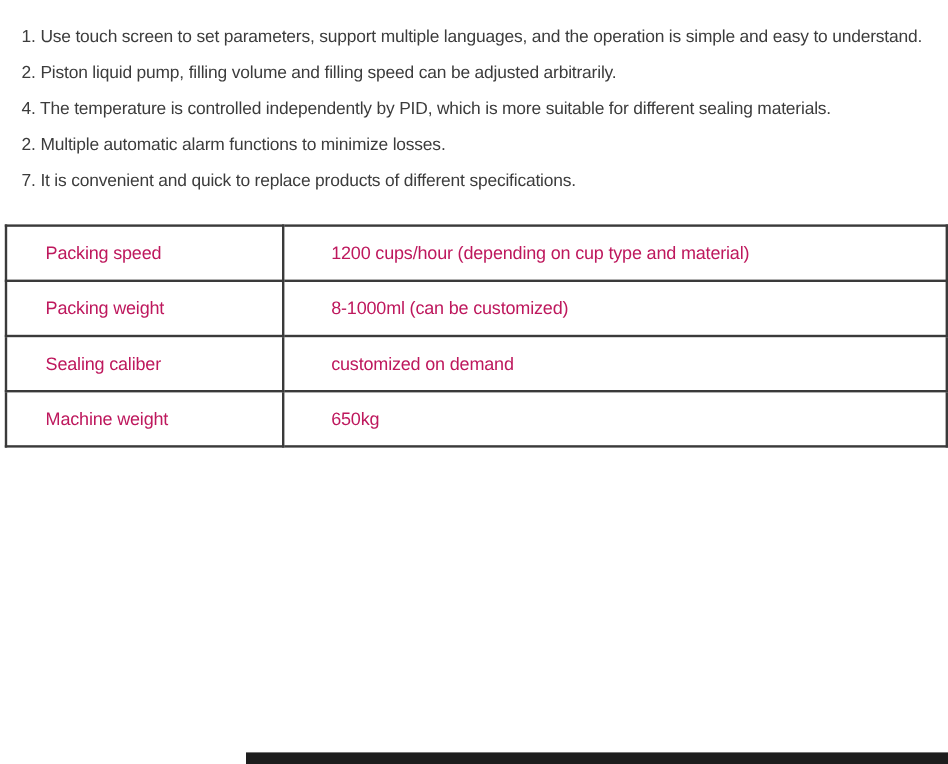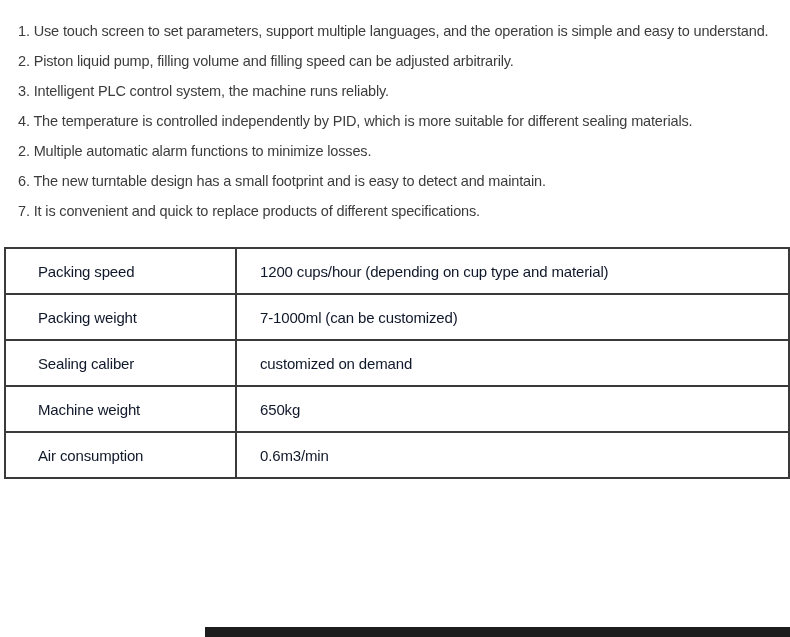--- a/index.html
+++ b/index.html
@@ -30,75 +30,69 @@
     border-collapse: collapse;
     table-layout: fixed;
     margin: 21px 0 0 4px;
     width: 784px;
   }
   table.spec-table td {
     border: 2px solid #3a3a3a;
     height: 42px;
     font-size: 15px;
     letter-spacing: -0.15px;
-    color: #0f172a;
+    color: #be185d;
     vertical-align: middle;
     overflow: hidden;
     white-space: nowrap;
   }
   td.spec-label-cell {
     padding-left: 32px;
   }
   td.spec-value-cell {
-    padding-left: 23px;
+    padding-left: 39px;
   }
   .bottom-banner {
     position: absolute;
     left: 205px;
     right: 0;
     bottom: 0;
     height: 10px;
     background: #1d1d1d;
   }
 </style>
 </head>
 <body>
 
 <div class="features">
   <p>1. Use touch screen to set parameters, support multiple languages, and the operation is simple and easy to understand.</p>
   <p>2. Piston liquid pump, filling volume and filling speed can be adjusted arbitrarily.</p>
-  <p>3. Intelligent PLC control system, the machine runs reliably.</p>
   <p>4. The temperature is controlled independently by PID, which is more suitable for different sealing materials.</p>
   <p>2. Multiple automatic alarm functions to minimize losses.</p>
-  <p>6. The new turntable design has a small footprint and is easy to detect and maintain.</p>
   <p>7. It is convenient and quick to replace products of different specifications.</p>
 </div>
 
 <table class="spec-table">
   <colgroup>
     <col style="width:231px">
     <col style="width:553px">
   </colgroup>
   <tbody>
     <tr>
       <td class="spec-label-cell">Packing speed</td>
       <td class="spec-value-cell">1200 cups/hour (depending on cup type and material)</td>
     </tr>
     <tr>
       <td class="spec-label-cell">Packing weight</td>
-      <td class="spec-value-cell">7-1000ml (can be customized)</td>
+      <td class="spec-value-cell">8-1000ml (can be customized)</td>
     </tr>
     <tr>
       <td class="spec-label-cell">Sealing caliber</td>
       <td class="spec-value-cell">customized on demand</td>
     </tr>
     <tr>
       <td class="spec-label-cell">Machine weight</td>
       <td class="spec-value-cell">650kg</td>
     </tr>
-    <tr>
-      <td class="spec-label-cell">Air consumption</td>
-      <td class="spec-value-cell">0.6m3/min</td>
-    </tr>
   </tbody>
 </table>
 
 <div class="bottom-banner"></div>
 
 </body></html>

